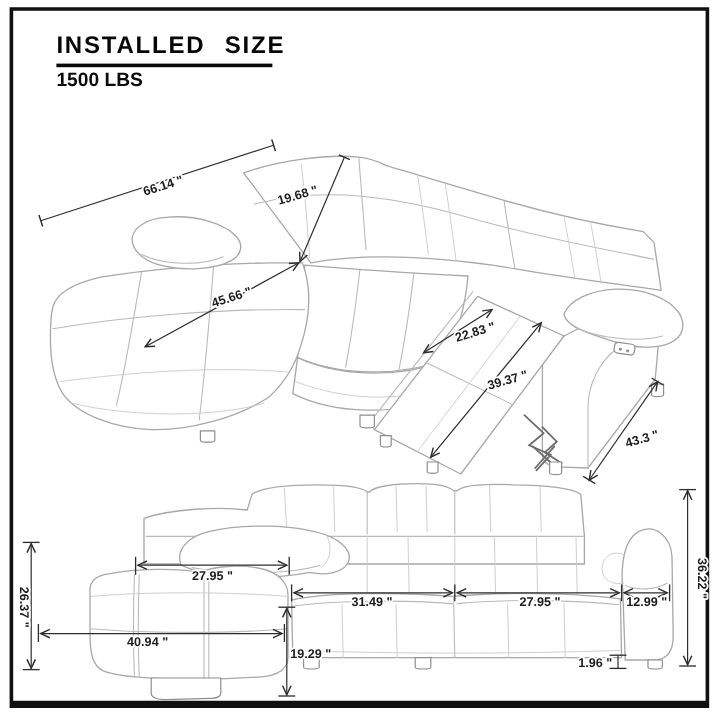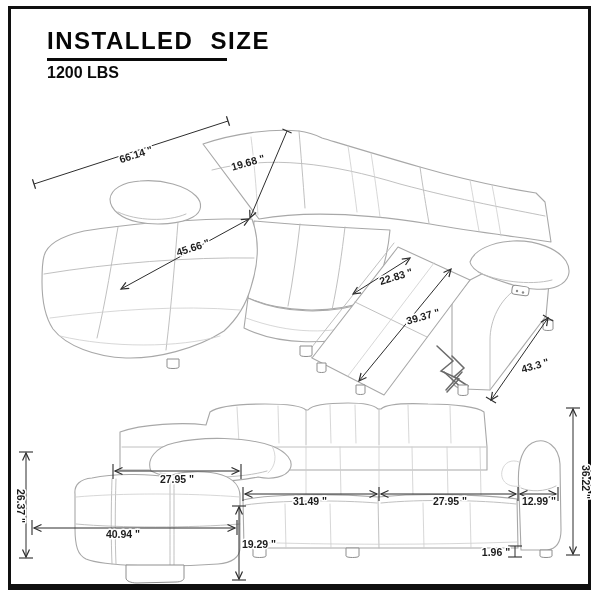--- a/index.html
+++ b/index.html
@@ -1,20 +1,20 @@
 <!DOCTYPE html>
 <html><head>
 <meta charset="utf-8">
 <style>
   html,body{margin:0;padding:0;background:#ffffff;}
   .canvas{position:relative;width:600px;height:600px;background:#fff;font-family:"Liberation Sans",sans-serif;overflow:hidden;}
   .frame{position:absolute;left:8px;top:6px;width:583px;height:584px;box-sizing:border-box;
          border:3px solid #101010;border-bottom-width:6px;pointer-events:none;}
   header{position:absolute;left:47px;top:27px;}
-  .title{margin:0;font-size:24px;font-weight:bold;letter-spacing:1.5px;word-spacing:9px;color:#070707;}
+  .title{margin:0;font-size:20px;font-weight:bold;letter-spacing:1.5px;word-spacing:9px;color:#070707;}
   .rule{width:180px;height:3px;background:#0a0a0a;margin-top:3px;}
   .sub{margin-top:7px;font-size:16.5px;color:#151515;}
   .cap{margin-top:3px;font-size:16px;font-weight:bold;color:#0a0a0a;}
   svg{position:absolute;left:0;top:0;}
   .art{fill:#ffffff;stroke:#a8a8a8;stroke-width:1.1;stroke-linejoin:round;stroke-linecap:round;}
   .sm{fill:none;stroke:#b9b9b9;stroke-width:0.9;stroke-linecap:round;}
   .sm2{fill:none;stroke:#cdcdcd;stroke-width:0.8;stroke-linecap:round;}
   .dk{fill:#ffffff;stroke:#8e8e8e;stroke-width:1;}
   .mech{fill:none;stroke:#6b6b6b;stroke-width:1.5;stroke-linecap:round;}
   .dim{stroke:#2d2d2d;stroke-width:1;fill:none;}
@@ -24,21 +24,21 @@
 </style>
 </head>
 <body>
 
 <div class="canvas">
   <div class="frame"></div>
 
   <header>
     <h1 class="title">INSTALLED SIZE</h1>
     <div class="rule"></div>
-    <div class="cap">1200 LBS</div>
+    <div class="cap">1500 LBS</div>
   </header>
 
   <svg width="600" height="600" viewBox="0 0 600 600">
     <defs>
       <marker id="mArr" markerWidth="10" markerHeight="10" refX="8" refY="4.5" orient="auto-start-reverse" markerUnits="userSpaceOnUse">
         <path d="M0.5,1 L8,4.5 L0.5,8" fill="none" stroke="#2d2d2d" stroke-width="1.2"></path>
       </marker>
       <marker id="mTick" markerWidth="12" markerHeight="12" refX="6" refY="6" orient="auto" markerUnits="userSpaceOnUse">
         <line x1="6" y1="1" x2="6" y2="11" stroke="#2d2d2d" stroke-width="1.2"></line>
       </marker>

